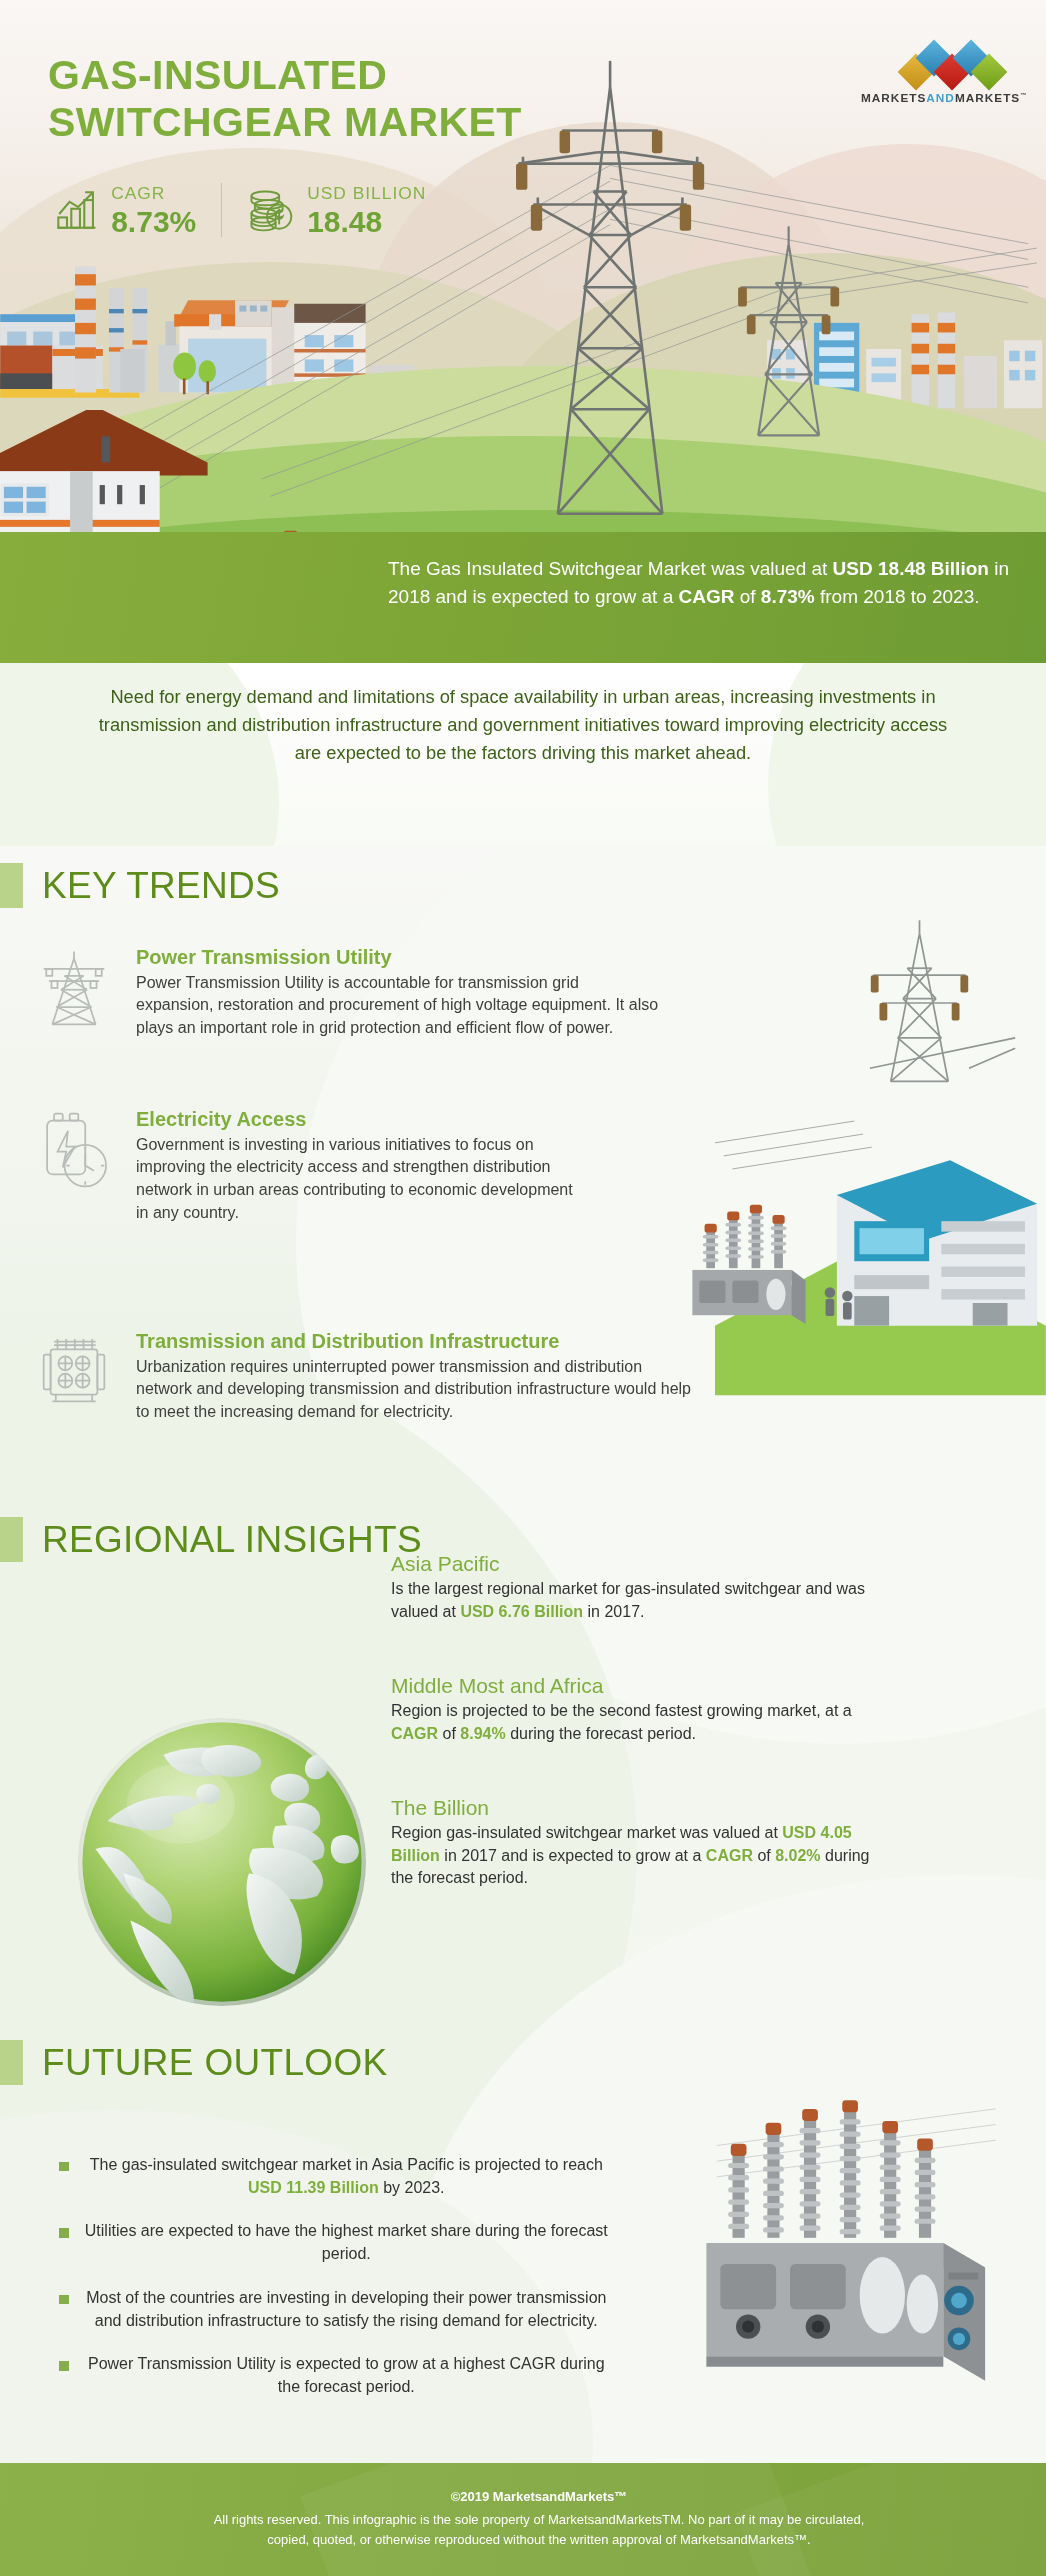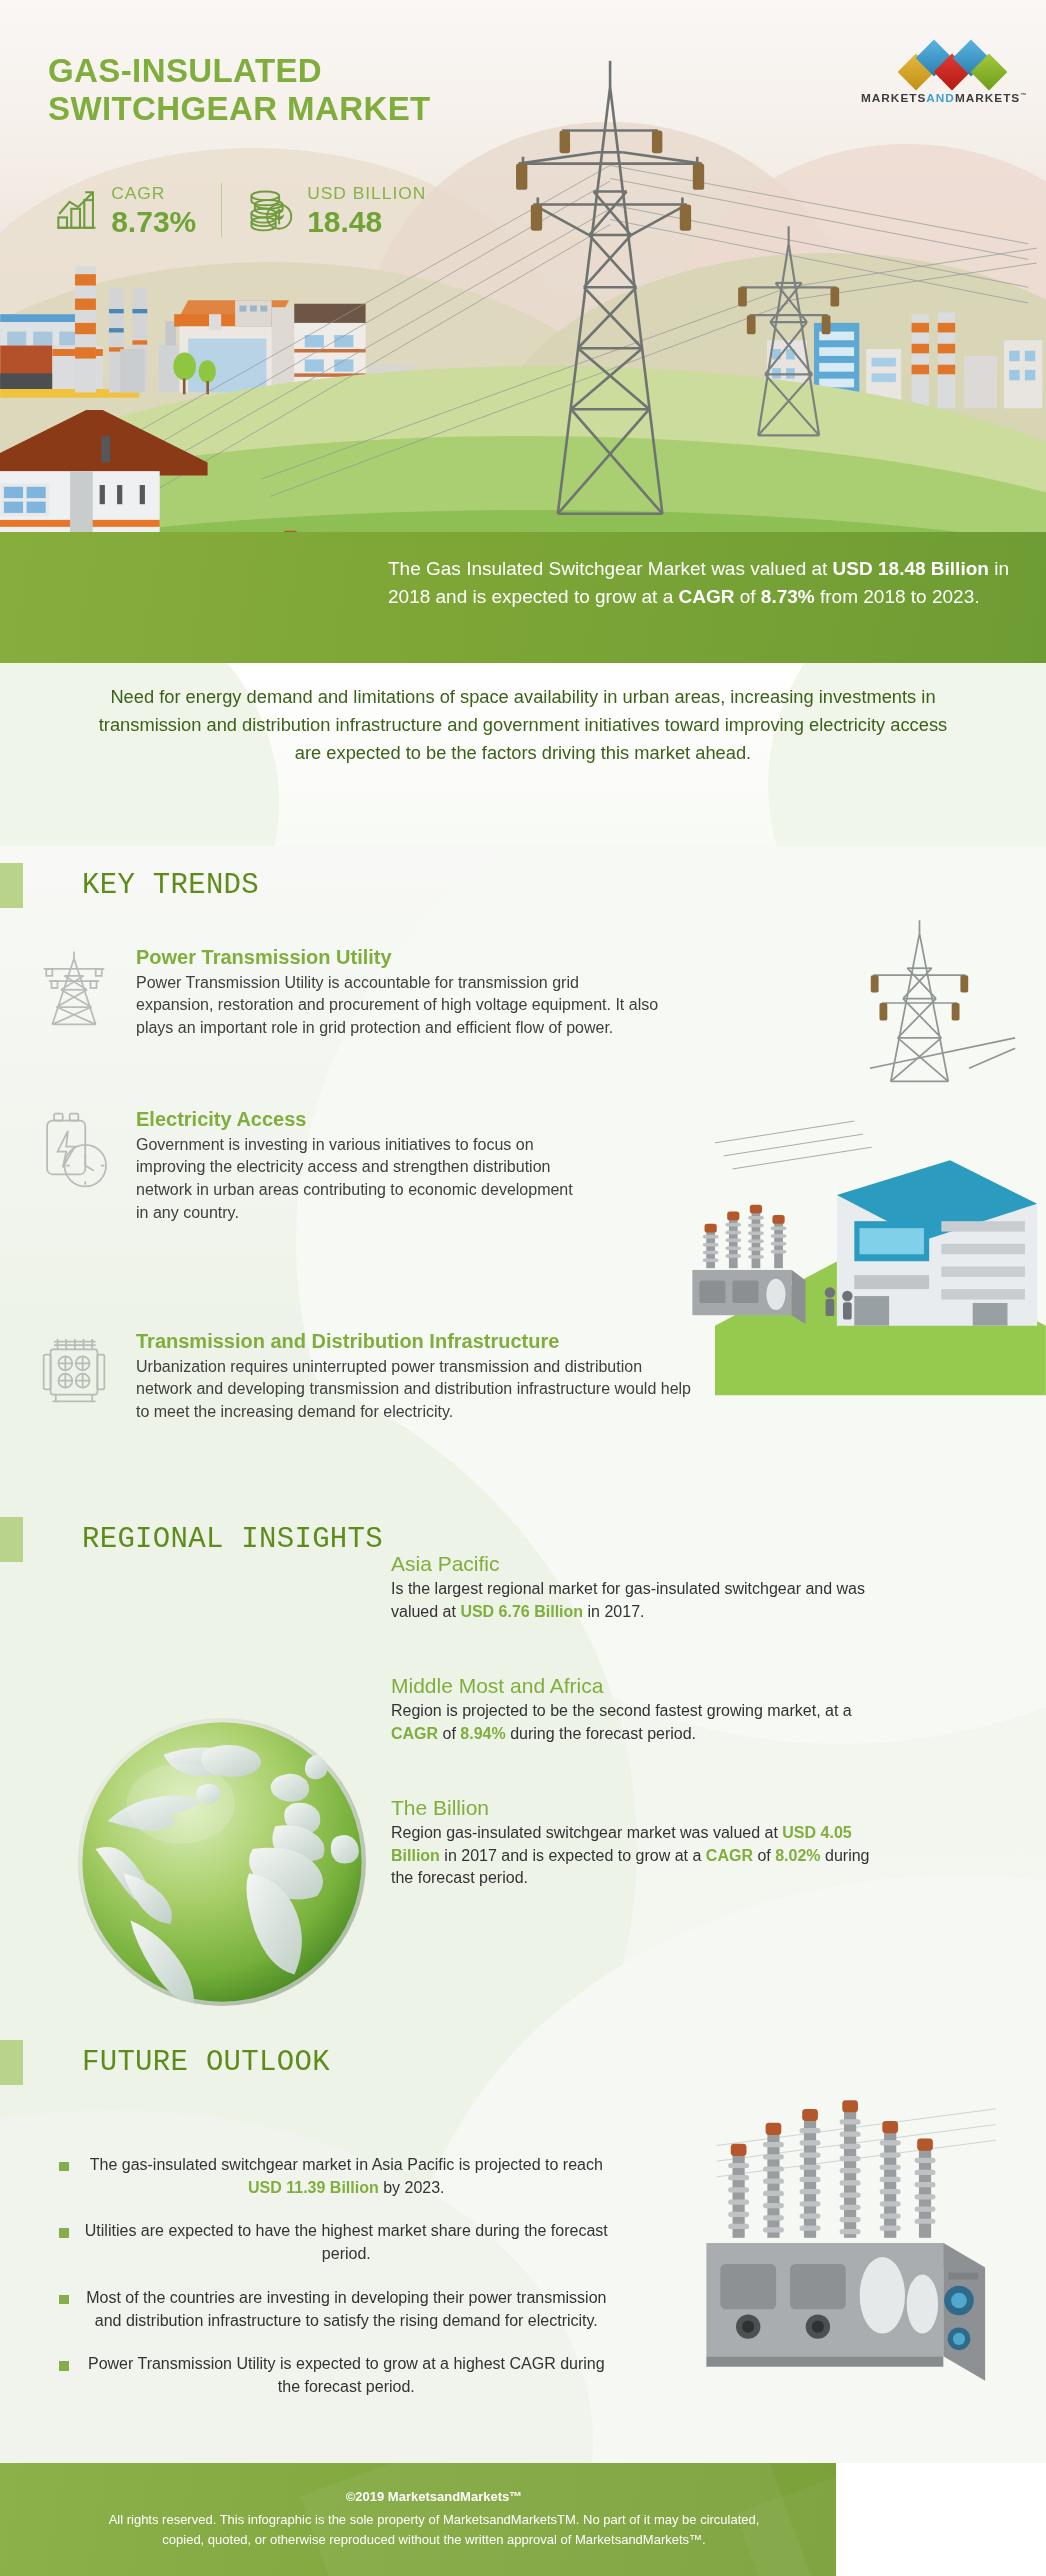--- a/index.html
+++ b/index.html
@@ -34,21 +34,21 @@
   .hill-e { left:488px; top:253px; width:680px; height:201px; background:#d7d4b4; opacity:.9;}
   .field-1 { position:absolute; left:-87px; top:366px; width:1264px; height:314px;
     border-radius:50% 50% 0 0 / 62% 62% 0 0; background:#cbdc9c; }
   .field-2 { position:absolute; left:-174px; top:436px; width:1395px; height:288px;
     border-radius:50% 50% 0 0 / 58% 58% 0 0; background:#a9cf72; }
   .field-3 { position:absolute; left:-227px; top:510px; width:1526px; height:262px;
     border-radius:50% 50% 0 0 / 50% 50% 0 0; background:#8dbf55; }
 
   .hero-title {
     position: absolute; left: 48px; top: 52px;
-    font-size: 33px; font-weight: 700; letter-spacing: 0.4px;
+    font-size: 41px; font-weight: 700; letter-spacing: 0.4px;
     line-height: 1.14; color: #7fae3c;
     text-transform: uppercase;
     font-family: "Liberation Sans Narrow","Liberation Sans", sans-serif;
   }
   .stats { position:absolute; left:54px; top:183px; display:flex; align-items:center; gap:24.4px; }
   .stat { display:flex; align-items:center; gap:12.2px; }
   .stat .stat-txt .lbl { font-size:17.4px; color:#86b348; letter-spacing:1px; font-weight:400; }
   .stat .stat-txt .val { font-size:30px; color:#6fa336; font-weight:700; line-height:1.05; margin-top:1.7px;}
   .stat-div { width:0.9px; height:54px; background:#b6cf93; }
 
@@ -98,22 +98,22 @@
     overflow:hidden;
   }
   .bg-curve { position:absolute; border-radius:50%; }
   .bgc1 { left:296px; top:-105px; width:1090px; height:1003px; background:#f7f9f4; }
   .bgc2 { left:-453px; top:488px; width:1090px; height:1029px; background:#eef3e8; }
   .bgc3 { left:410px; top:1029px; width:1098px; height:854px; background:#f6f8f3; }
   .bgc4 { left:-366px; top:1264px; width:959px; height:663px; background:#f0f4ec; }
 
   .sec-head { position:absolute; display:flex; align-items:center; }
   .sec-head .bar { width:23px; height:45px; background:#b9d48a; margin-right:19px; }
-  .sec-head h2 { font-size:29px; color:#5d8c1b; font-weight:400; letter-spacing:0.3px;
-    font-family:Liberation Mono, monospace;margin-left:40px;}
+  .sec-head h2 { font-size:37px; color:#5d8c1b; font-weight:400; letter-spacing:0.3px;
+    font-family:Liberation Sans, sans-serif;}
 
   
   .trend { position:absolute; display:flex; gap:23px; }
   .trend .ticon { width:78px; flex:0 0 78px; height:84px; color:#b8bcb8; }
   .trend h3 { font-size:20px; color:#7fae3c; font-weight:700; margin-bottom:2.6px;
     font-family:"Liberation Sans Narrow","Liberation Sans",sans-serif;}
   .trend p { font-size:16px; line-height:1.42; color:#40403f; width:523px;
     font-family:"Liberation Sans Narrow","Liberation Sans",sans-serif;}
 
   
@@ -133,21 +133,21 @@
   .outlook { position:absolute; left:59px; top:1308px; width:558px; }
   .ol-item { display:flex; gap:7px; margin-bottom:21px;text-align:center; }
   .ol-bullet { width:9.6px; height:9.6px; background:#86ad4c; flex:0 0 9.6px; margin-top:7.8px; }
   .ol-item p { font-size:16px; line-height:1.42; color:#333;
     font-family:"Liberation Sans Narrow","Liberation Sans",sans-serif;}
 
   .gis-unit { position:absolute; right:33px; top:1247px; width:331px; height:314px; }
 
   
   .footer {
-    position:relative; width:836px; height:113px;
+    position:relative; width:1046px; height:113px;
     background:linear-gradient(100deg,#8cb04a 0%, #82a840 50%, #7ba13a 100%);
     overflow:hidden;
     padding-left:32px;
   }
   .footer .f-diag { position:absolute; left:331px; top:-52px; width:453px; height:262px;
     background:rgba(255,255,255,.05); transform:rotate(-20deg);}
   .footer .f-diag2 { position:absolute; left:767px; top:-35px; width:453px; height:262px;
     background:rgba(255,255,255,.04); transform:rotate(-20deg);}
   .footer .copy { position:relative; text-align:center; padding-top:26px; color:#fff;
     font-size:13px; font-weight:700;

